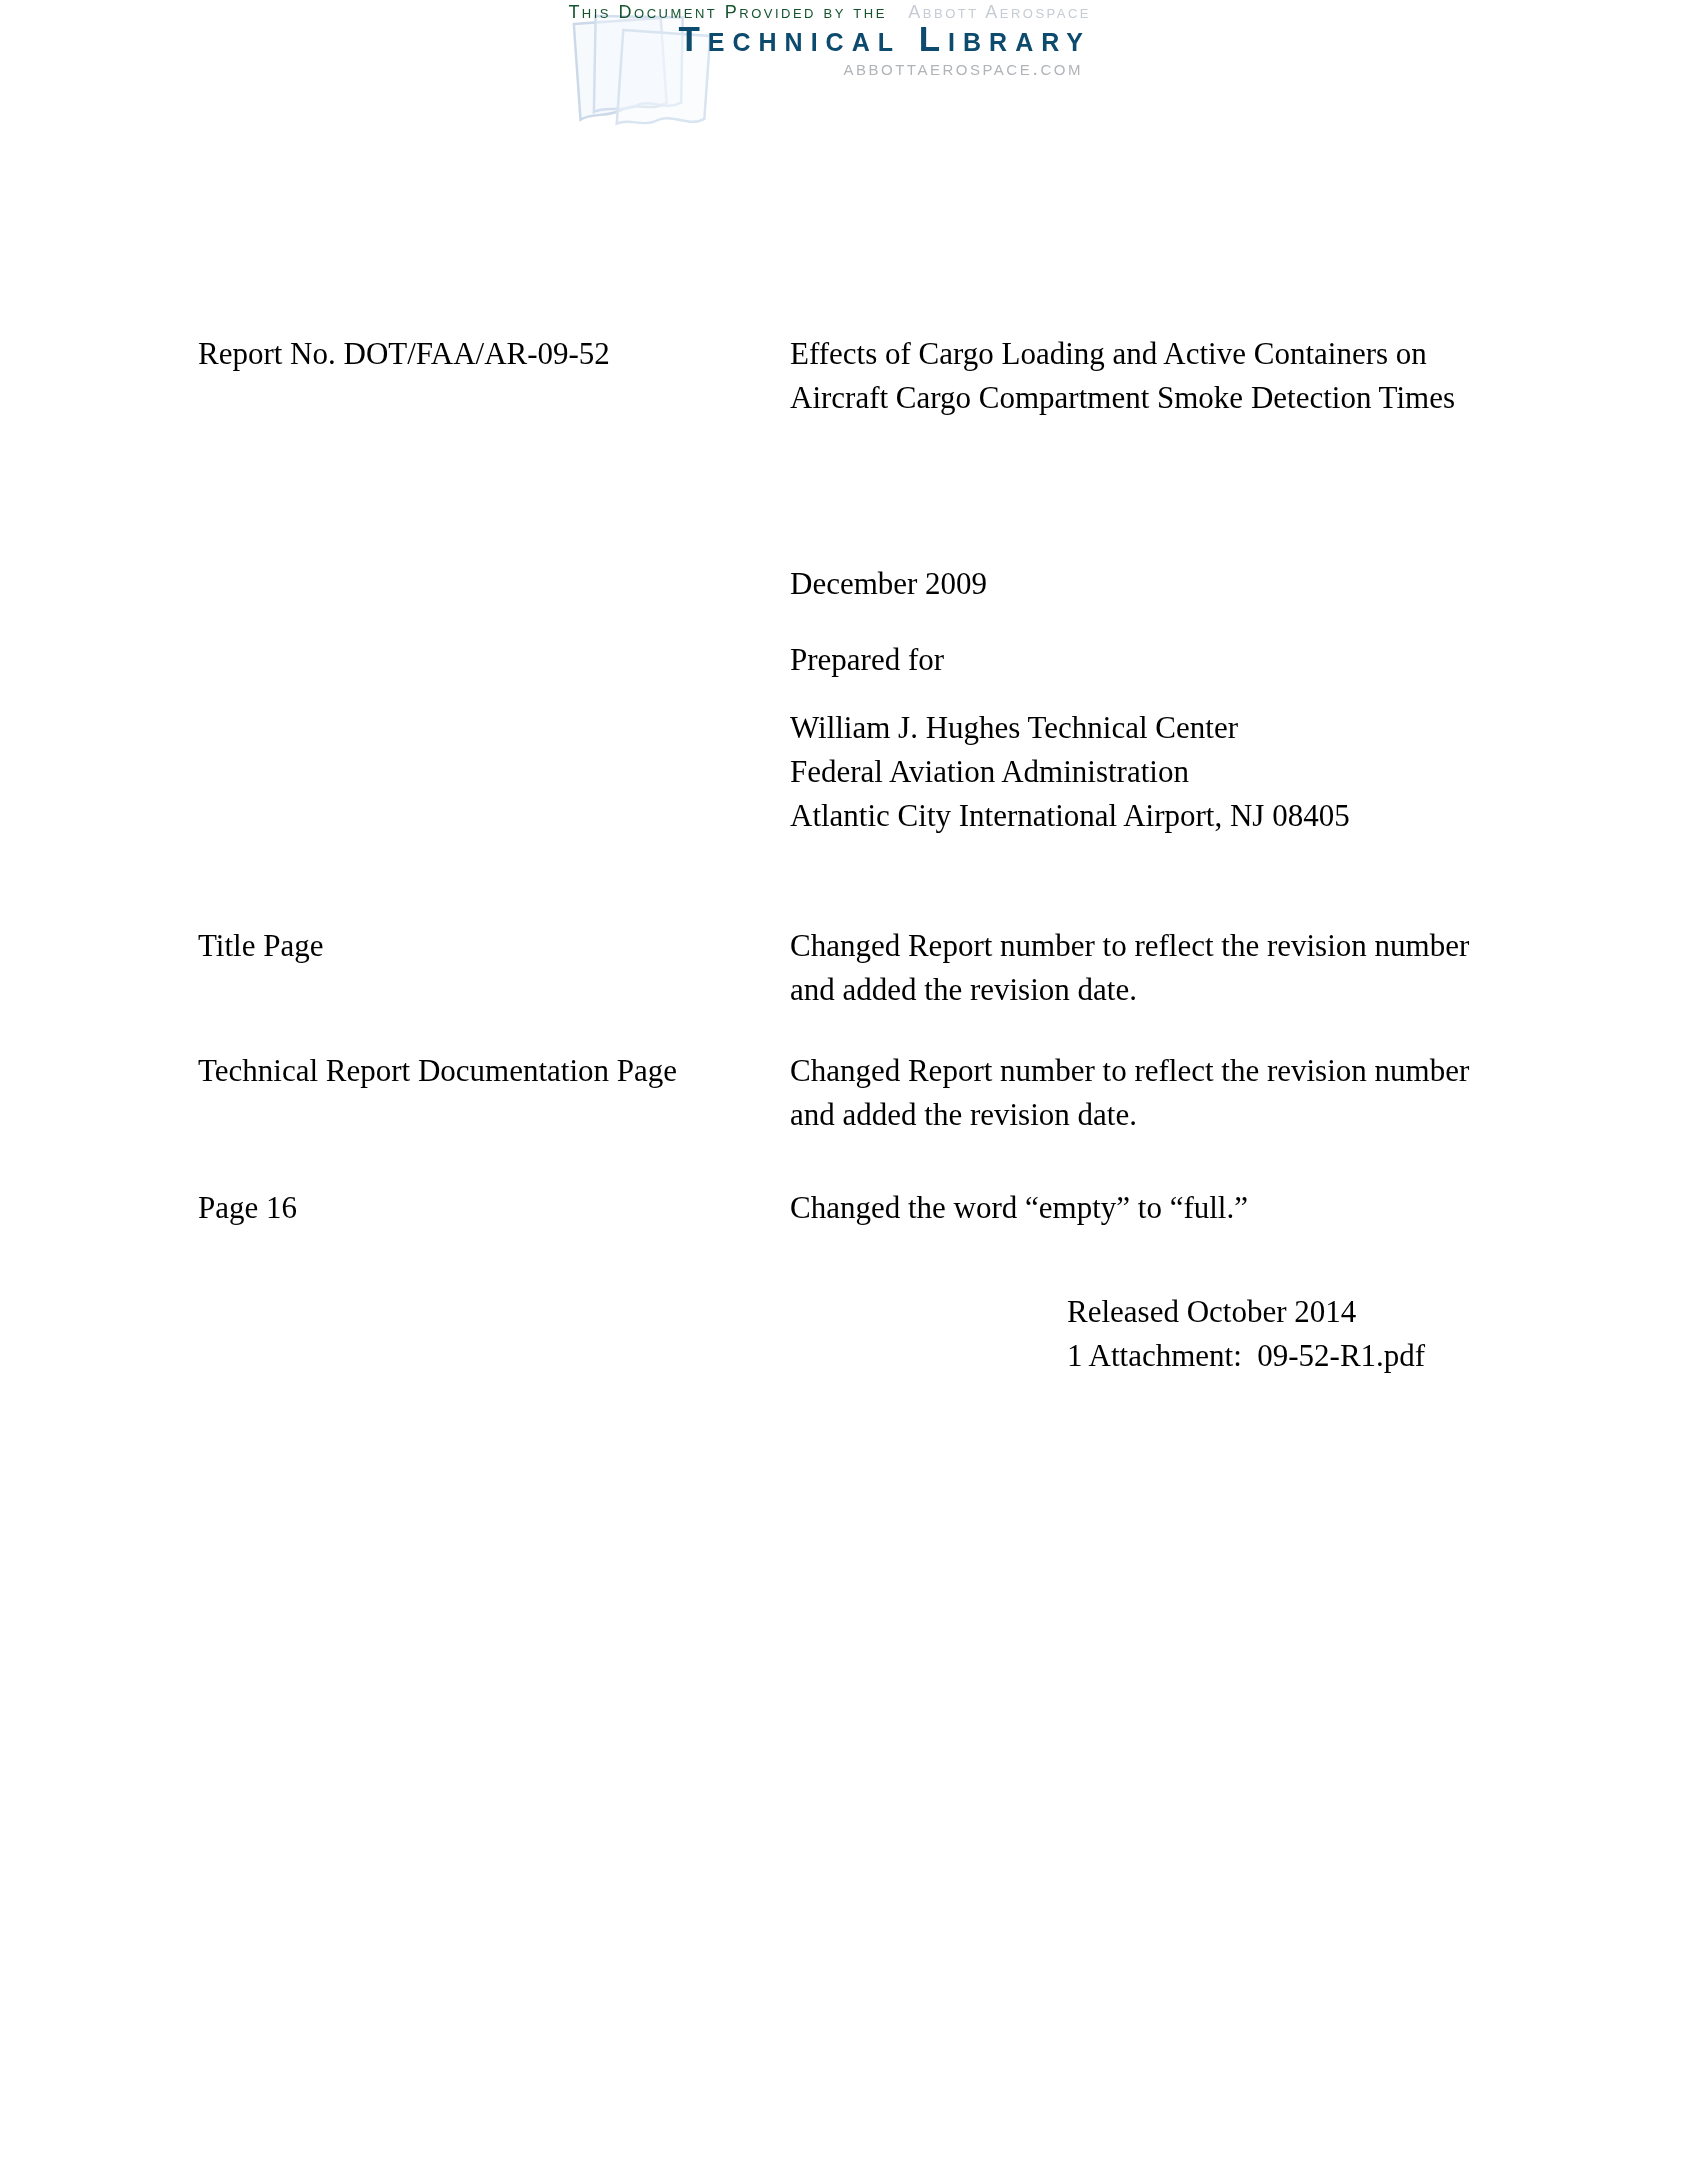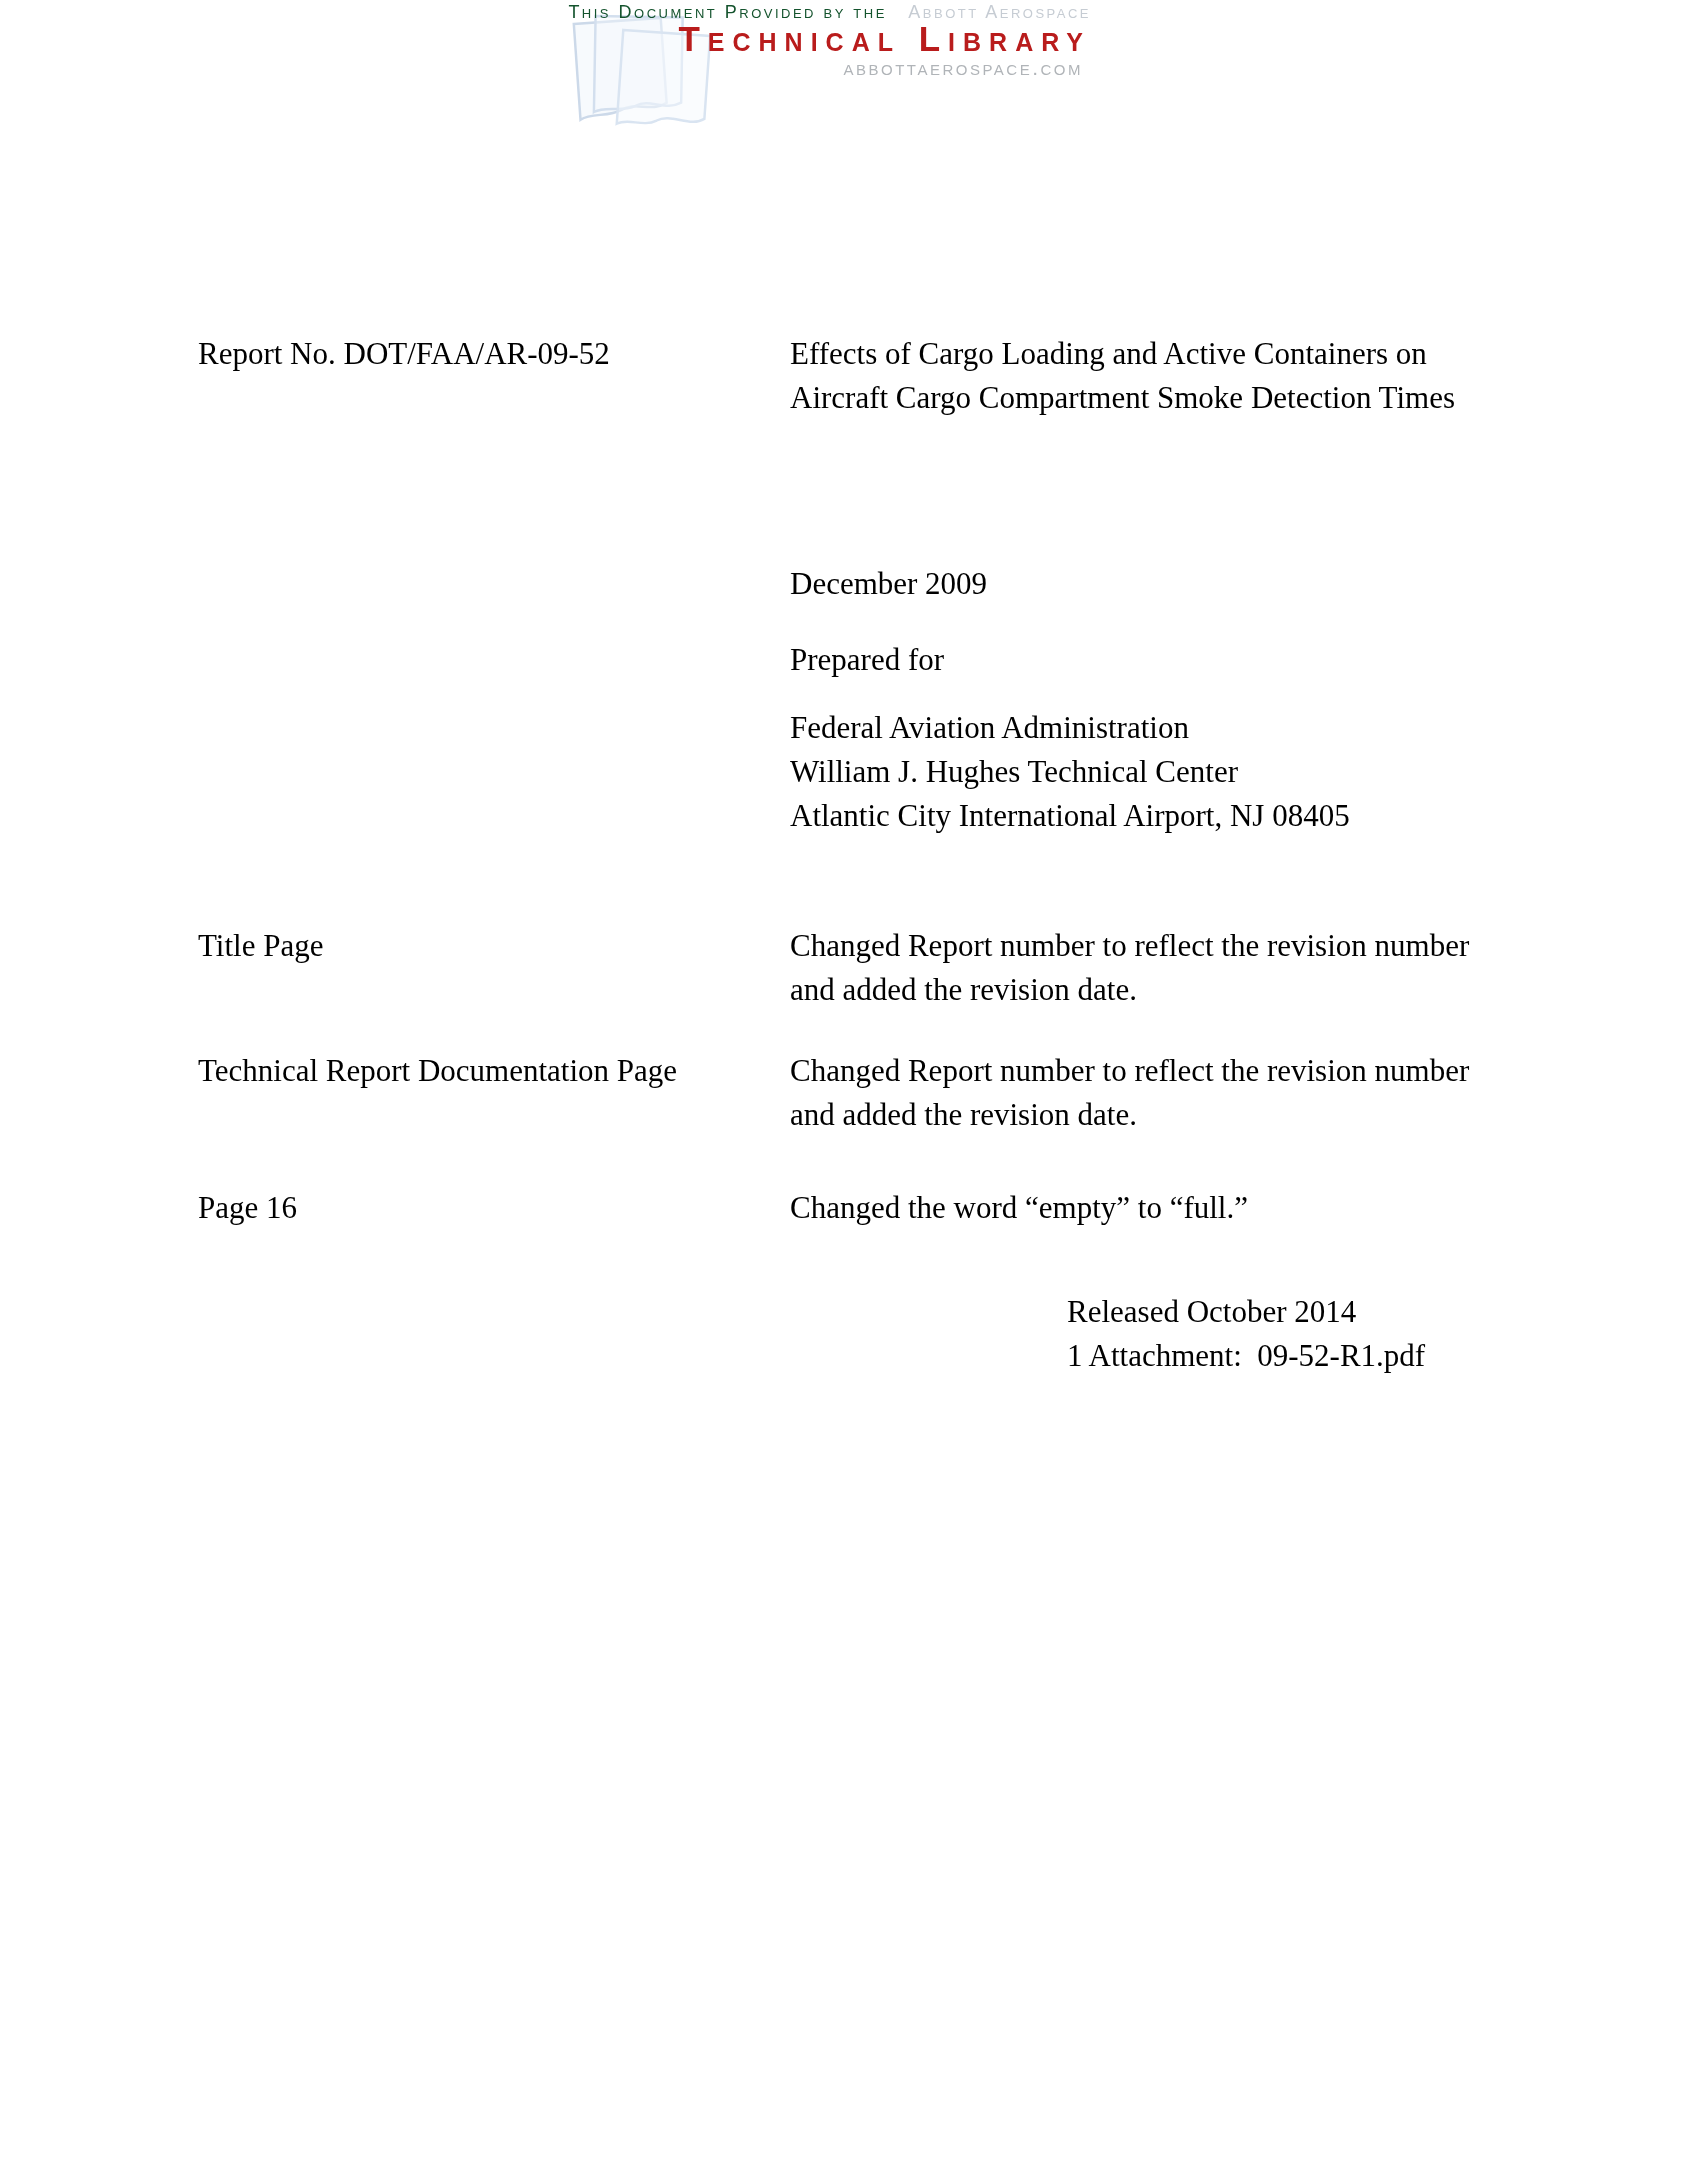--- a/index.html
+++ b/index.html
@@ -38,21 +38,21 @@
     line-height: 20px;
     white-space: nowrap;
   }
   .header-line1 .provided-prefix { color: #14532d; }
   .header-line1 .brand-name { color: #c6ccd3; margin-left: 14px; }
   .header-line2 {
     font-size: 35px;
     font-weight: 600;
     letter-spacing: 8px;
     line-height: 34px;
-    color: #b91c1c;
+    color: #0c4a6e;
     white-space: nowrap;
   }
   .header-line3 {
     font-size: 21px;
     letter-spacing: 2.5px;
     line-height: 24px;
     color: #b0b4b8;
     white-space: nowrap;
     padding-right: 8px;
   }
@@ -124,22 +124,22 @@
 
 
   <div class="block col-left row-report-left">Report No. DOT/FAA/AR-09-52</div>
   <div class="block col-right row-report-right">Effects of Cargo Loading and Active Containers on Aircraft Cargo Compartment Smoke Detection Times</div>
 
   <div class="block col-right row-date">December 2009</div>
 
   <div class="block col-right row-prepared">Prepared for</div>
 
   <div class="block col-right row-agency">
+    <div>William J. Hughes Technical Center</div>
     <div>Federal Aviation Administration</div>
-    <div>William J. Hughes Technical Center</div>
     <div>Atlantic City International Airport, NJ 08405</div>
   </div>
 
   <div class="block col-left row-change1-left">Title Page</div>
   <div class="block col-right row-change1-right">Changed Report number to reflect the revision number and added the revision date.</div>
 
   <div class="block col-left row-change2-left">Technical Report Documentation Page</div>
   <div class="block col-right row-change2-right">Changed Report number to reflect the revision number and added the revision date.</div>
 
   <div class="block col-left row-change3-left">Page 16</div>

